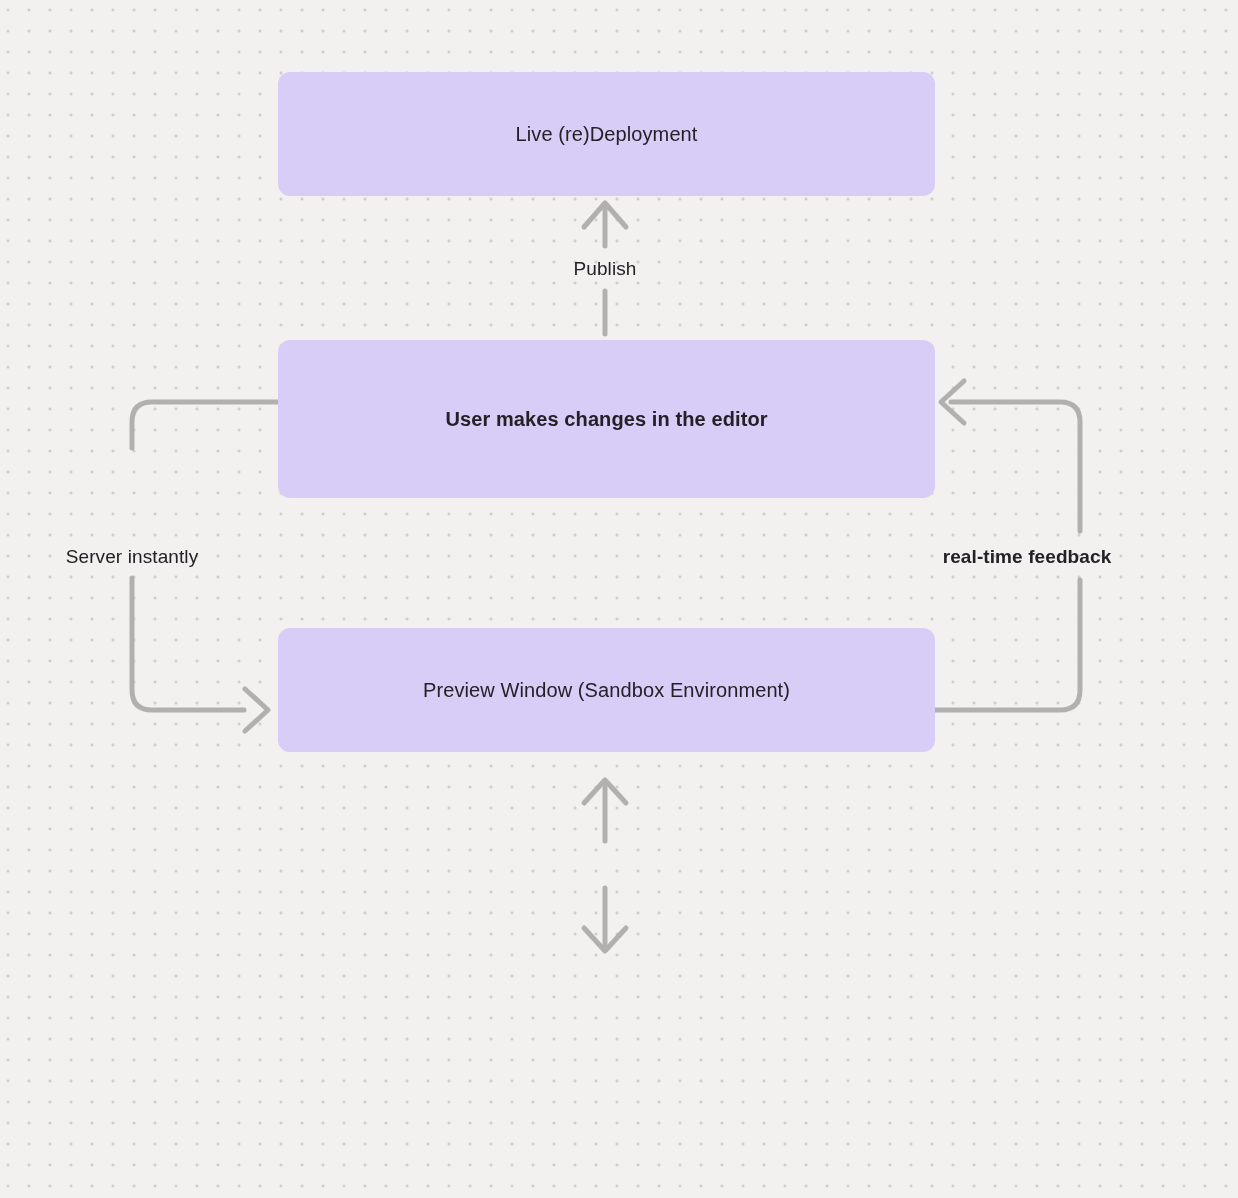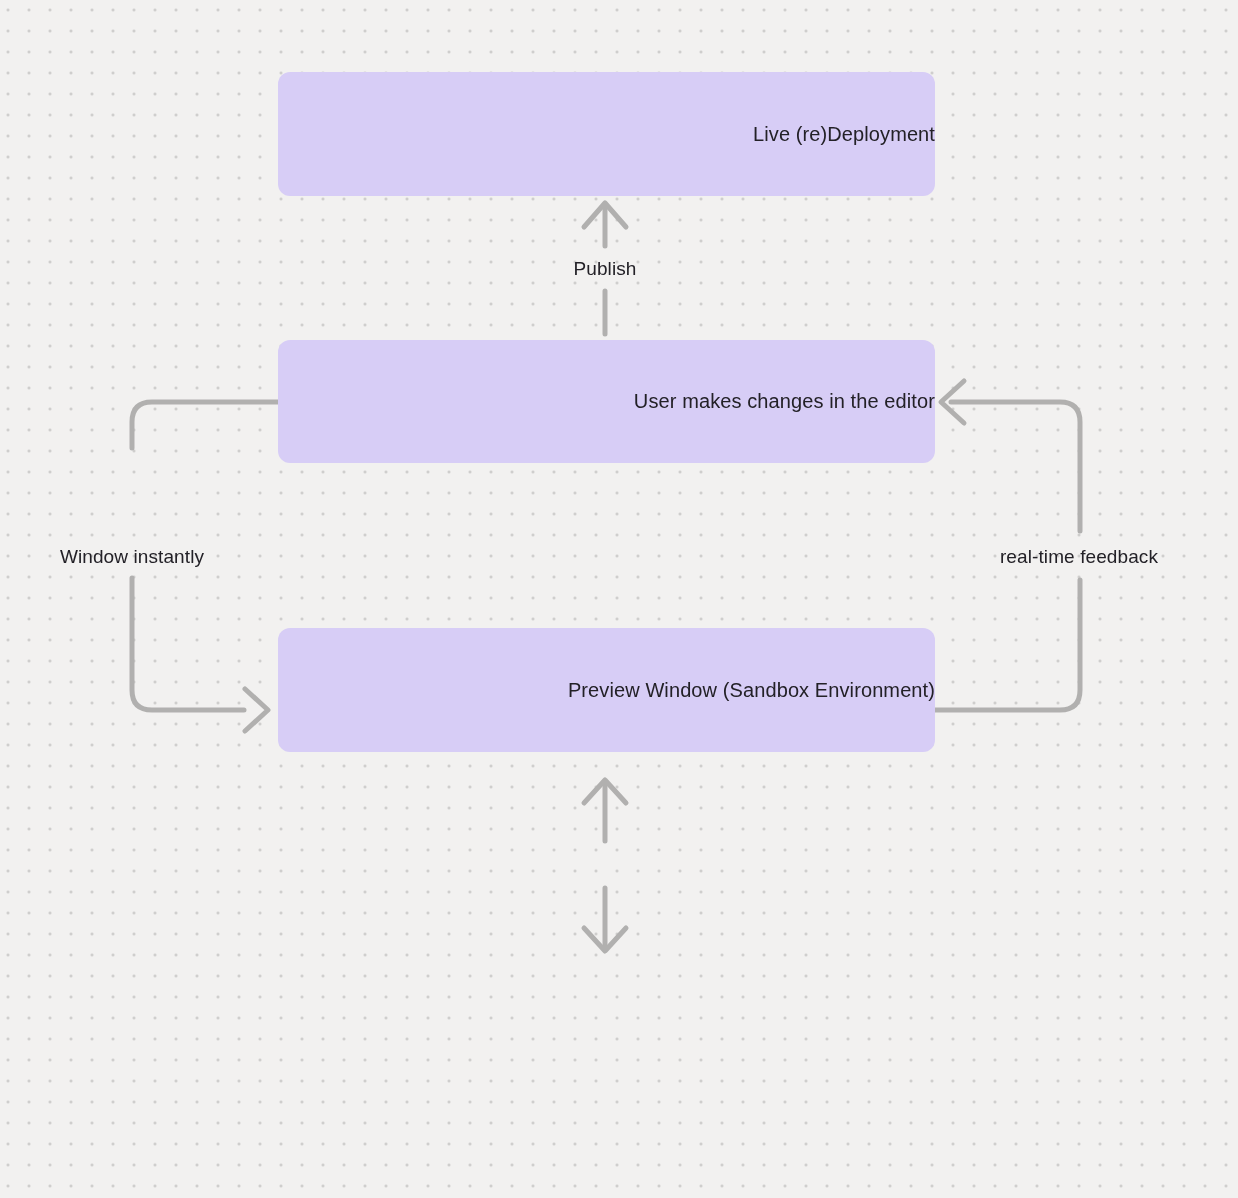--- a/index.html
+++ b/index.html
@@ -38,40 +38,40 @@
   }
   .node {
     position: absolute;
     left: 278px;
     width: 657px;
     height: 124px;
     background: var(--node-fill);
     border-radius: 12px;
     display: flex;
     align-items: center;
-    justify-content: flex-end;
+    justify-content: center;
     color: var(--node-text);
     font-size: 20px;
     letter-spacing: 0.1px;
   }
   .node-1 { top: 72px; }
-  .node-2 { top: 340px; height: 123px; }
+  .node-2 { top: 340px; height: 158px; font-weight: bold; }
   .node-3 { top: 628px; }
   .node-4 { top: 958px; height: 123px; }
   .edge-label {
     position: absolute;
     transform: translate(-50%, -50%);
     white-space: nowrap;
     color: var(--node-text);
     font-size: 19px;
     letter-spacing: 0.1px;
   }
   .label-publish  { left: 605px;  top: 269px; }
   .label-updates  { left: 132px;  top: 557px; }
-  .label-feedback { left: 1079px; top: 557px; }
+  .label-feedback { left: 1027px; top: 557px; font-weight: bold; }
   .label-spunup   { left: 606px;  top: 866px; }
 </style>
 </head>
 <body>
 
 <div class="canvas">
 
   <svg class="edges" width="1238" height="1198" viewBox="0 0 1238 1198" aria-hidden="true">
 
     <g>
@@ -106,16 +106,16 @@
     <span>Live (re)Deployment</span>
   </div>
   <div class="node node-2">
     <span>User makes changes in the editor</span>
   </div>
   <div class="node node-3">
     <span>Preview Window (Sandbox Environment)</span>
   </div>
 
   <div class="edge-label label-publish">Publish</div>
-  <div class="edge-label label-updates">Window instantly</div>
+  <div class="edge-label label-updates">Server instantly</div>
   <div class="edge-label label-feedback">real-time feedback</div>
 
 </div>
 
 </body></html>

